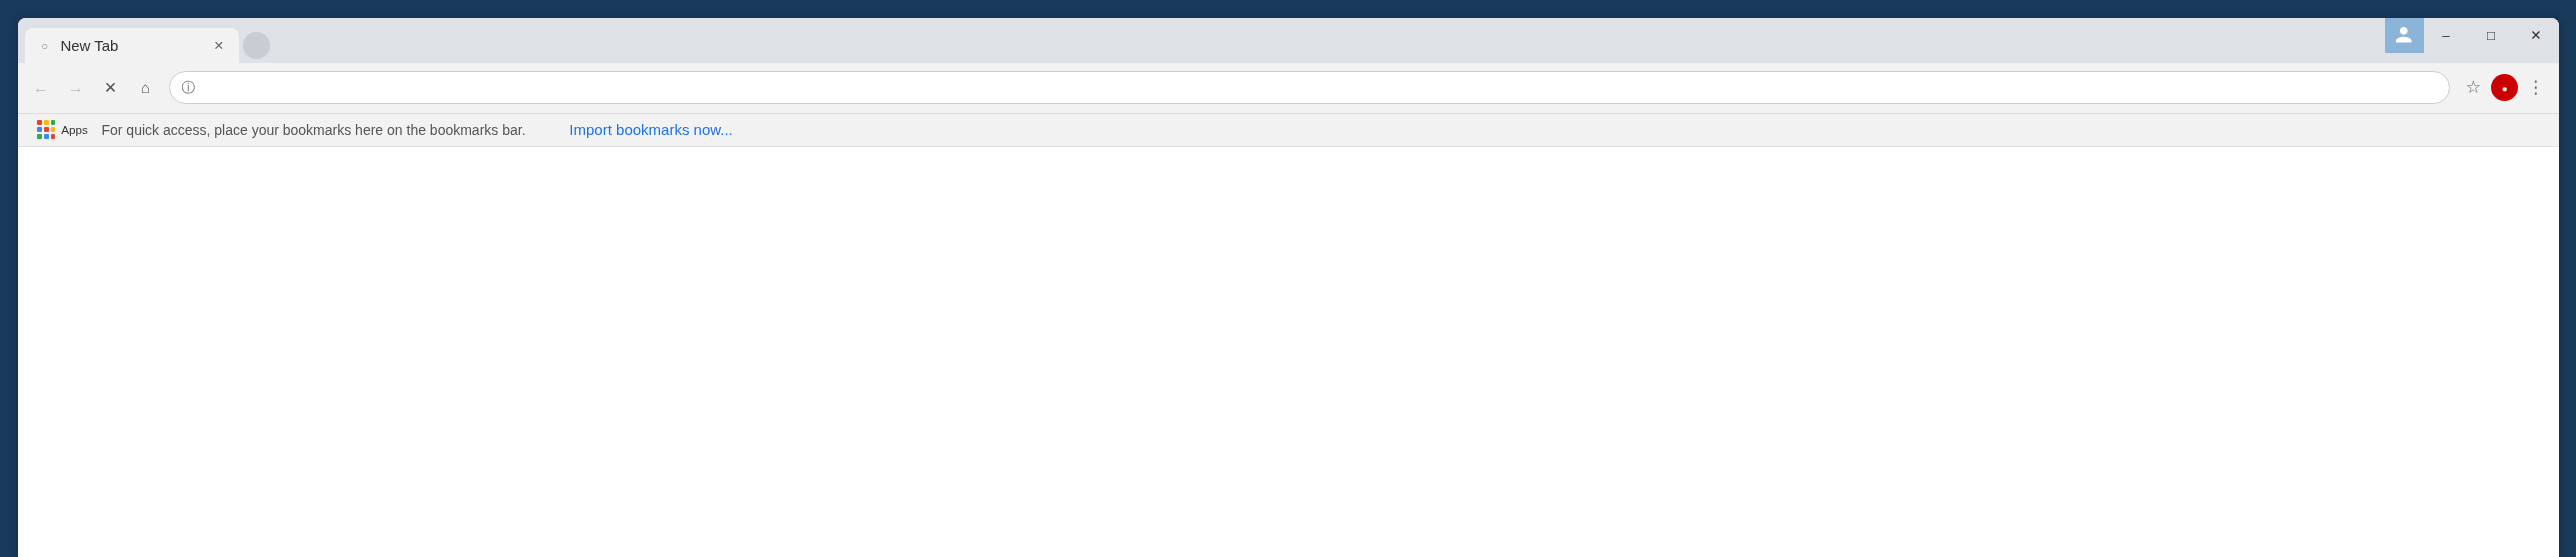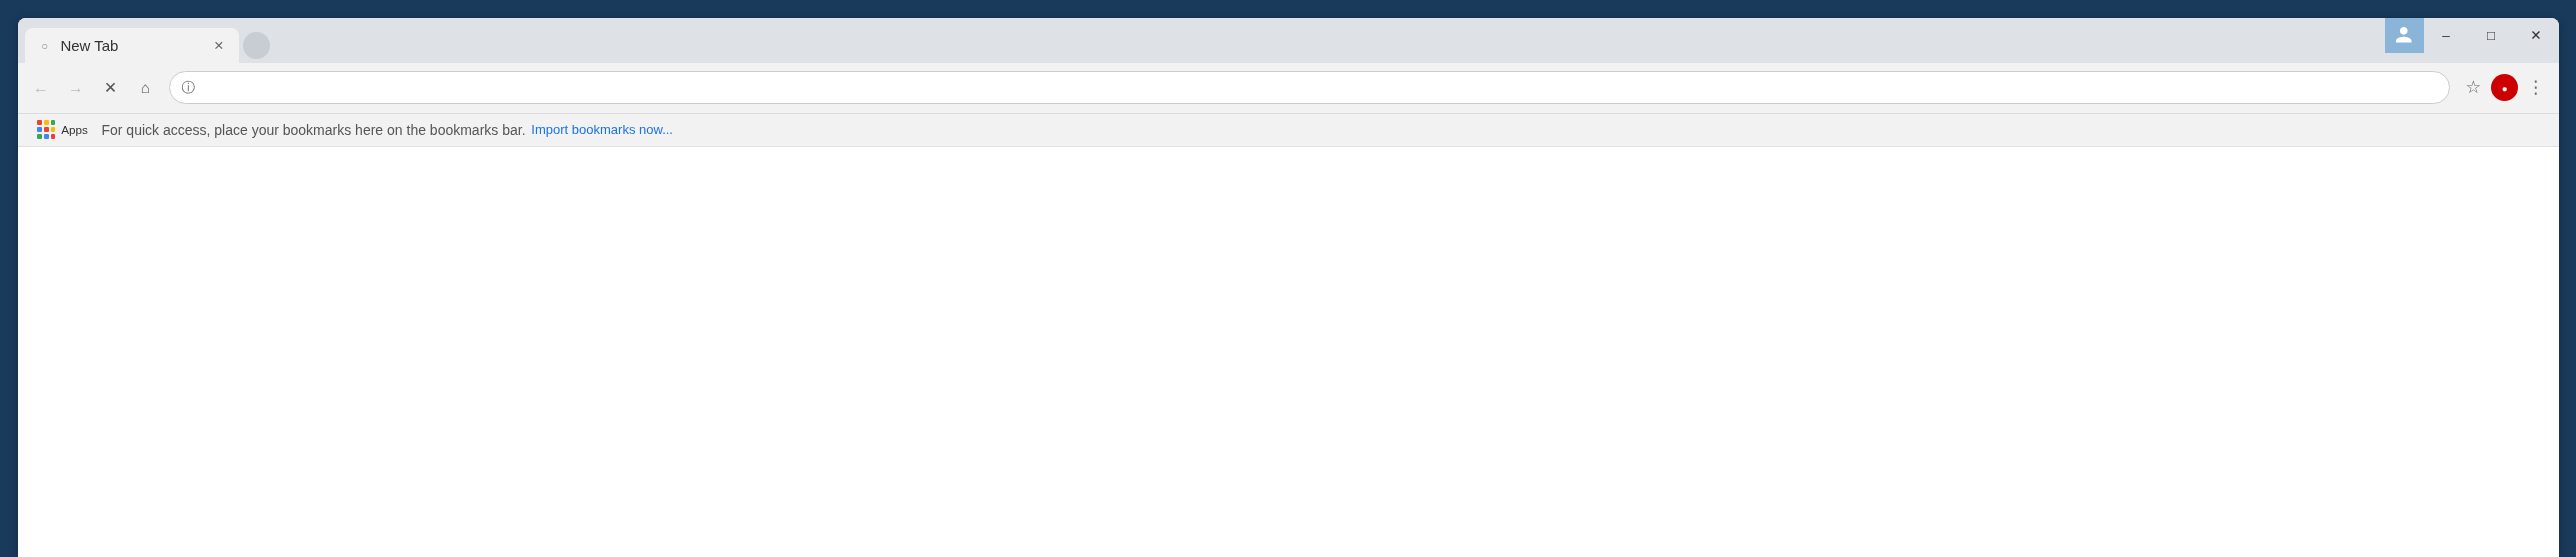--- a/index.html
+++ b/index.html
@@ -270,22 +270,23 @@
     }
 
     .bookmark-text {
       color: #555;
       font-size: 14px;
     }
 
     .import-link {
       color: #1a73e8;
       text-decoration: none;
-      font-size: 13px;
-      cursor: pointer;
+      font-size: 15px;
+      cursor: pointer;
+      margin-left: 38px;
     }
 
     
     .page-content {
       flex: 1;
       background: white;
       overflow: hidden;
     }
   </style>
 </head>

